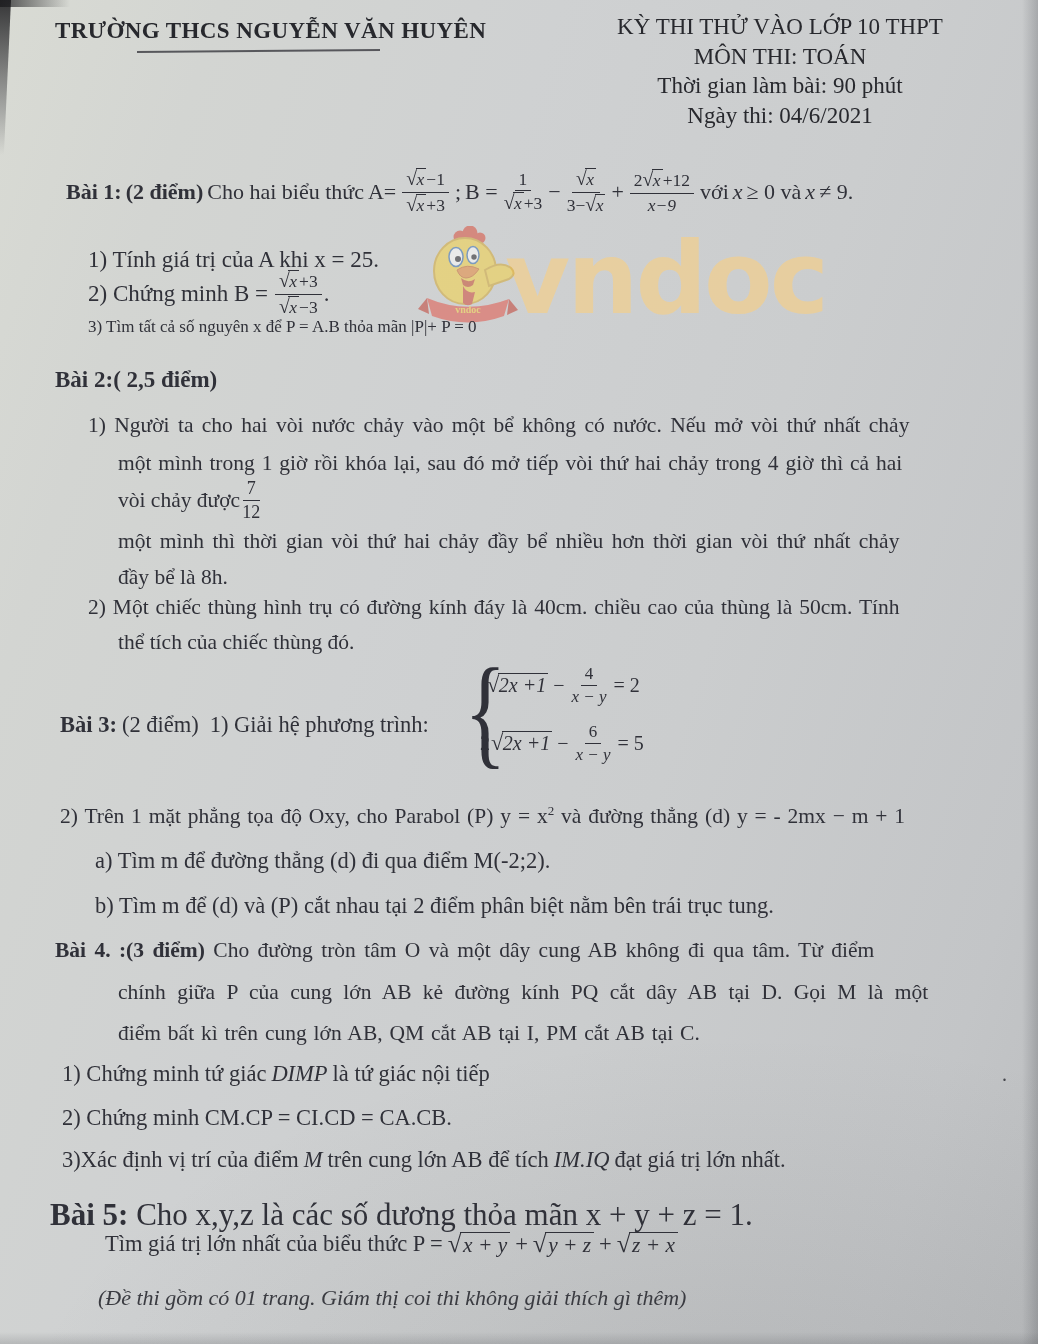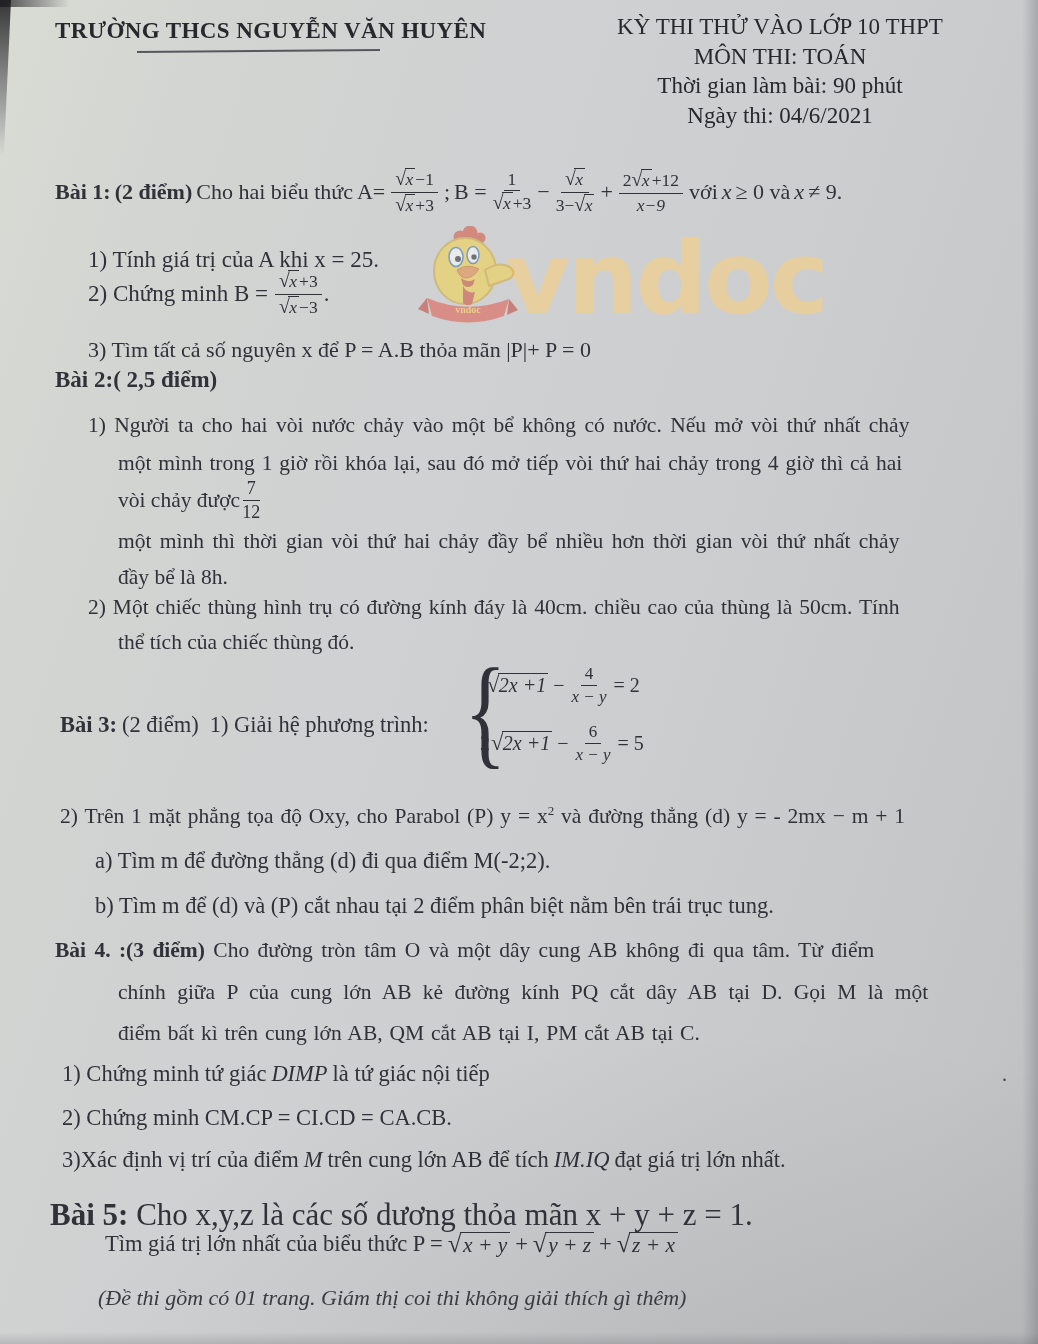--- a/index.html
+++ b/index.html
@@ -94,21 +94,21 @@
 
   <div class="hdr-left">TRƯỜNG THCS NGUYỄN VĂN HUYÊN</div>
   <div class="hdr-underline"></div>
   <div class="hdr-right">
     <div>KỲ THI THỬ VÀO LỚP 10 THPT</div>
     <div>MÔN THI: TOÁN</div>
     <div>Thời gian làm bài: 90 phút</div>
     <div>Ngày thi: 04/6/2021</div>
   </div>
 
-  <div class="row" style="left:55px;top:168px;font-size:22px;gap:4px">
+  <div class="row" style="left:66px;top:168px;font-size:22px;gap:4px">
     <span class="b">Bài 1:</span>
     <span class="b">(2 điểm)</span>
     <span>Cho hai biểu thức</span>
     <span>A=</span>
     <span class="fr">
       <span class="nu"><span class="rt"><span class="sq">√</span><span class="rad">x</span></span><span>−1</span></span>
       <span class="de"><span class="rt"><span class="sq">√</span><span class="rad">x</span></span><span>+3</span></span>
     </span>
     <span>;</span>
     <span>B =</span>
@@ -137,21 +137,21 @@
 
   <div class="row" style="left:88px;top:270px;font-size:23px">
     <span>2)  Chứng minh B =</span>
     <span class="fr">
       <span class="nu"><span class="rt"><span class="sq">√</span><span class="rad">x</span></span><span>+3</span></span>
       <span class="de"><span class="rt"><span class="sq">√</span><span class="rad">x</span></span><span>−3</span></span>
     </span>
     <span style="margin-left:-5px">.</span>
   </div>
 
-  <div class="line" style="left:88px;top:336px;font-size:22px">3)  Tìm tất cả số nguyên x để P = A.B thỏa mãn |P|+ P = 0</div>
+  <div class="line" style="left:88px;top:316px;font-size:17px">3)  Tìm tất cả số nguyên x để P = A.B thỏa mãn |P|+ P = 0</div>
 
   <div class="line" style="left:55px;top:366px;font-size:23px">
     <span class="b">Bài 2:</span><span class="b">( 2,5 điểm)</span>
   </div>
   <div class="line ws2" style="left:88px;top:412px">1) Người ta cho hai vòi nước chảy vào một bể không có nước. Nếu mở vòi thứ nhất chảy</div>
   <div class="line ws1" style="left:118px;top:450px">một mình trong 1 giờ rồi khóa lại, sau đó mở tiếp vòi thứ hai chảy trong 4 giờ thì cả hai</div>
   <div class="row" style="left:118px;top:478px;gap:0">
     <span>vòi chảy được</span>
     <span class="fr" style="font-size:18px">
       <span class="nu"><span>7</span></span>

